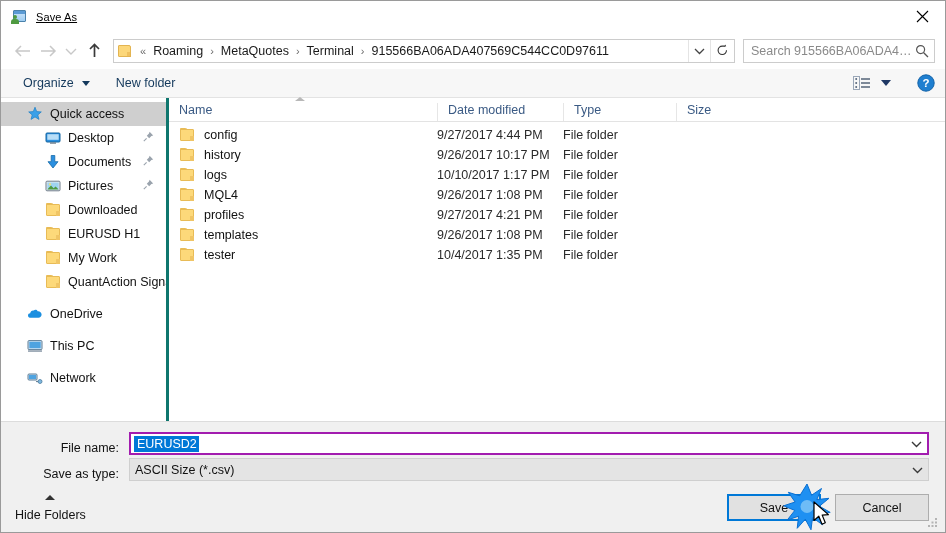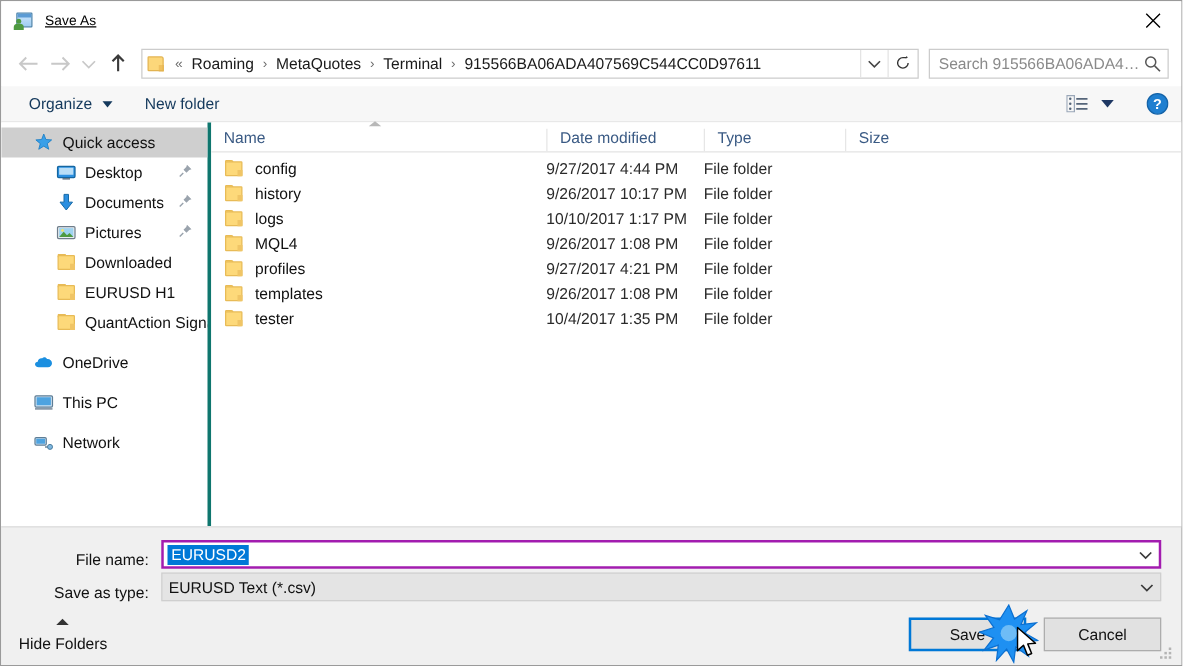--- a/index.html
+++ b/index.html
@@ -418,20 +418,28 @@
 
       <div class="nav-row level1">
         <span class="nav-ico ico-folder">
           <span class="t"></span>
             <span class="b"></span>
             <span class="c"></span>
         </span>
         <span class="label">EURUSD H1</span>
       </div>
 
+      <div class="nav-row level1">
+        <span class="nav-ico ico-folder">
+          <span class="t"></span>
+            <span class="b"></span>
+            <span class="c"></span>
+        </span>
+        <span class="label">My Work</span>
+      </div>
 
       <div class="nav-row level1">
         <span class="nav-ico ico-folder">
           <span class="t"></span>
             <span class="b"></span>
             <span class="c"></span>
         </span>
         <span class="label">QuantAction Signal</span>
       </div>
 
@@ -593,21 +601,21 @@
         <span class="chev">
           <svg width="11" height="8" viewBox="0 0 11 8">
             <path d="M1 2 L5.5 6.5 L10 2" stroke="#3a3a3a" stroke-width="1.4" fill="none"></path>
           </svg>
         </span>
       </div>
     </div>
     <div class="formrow">
       <div class="formlabel">Save as type:</div>
       <div class="field disabledbg">
-        <span class="val">EURUSD Text (*.csv)</span>
+        <span class="val">ASCII Size (*.csv)</span>
         <span class="spacer"></span>
         <span class="chev">
           <svg width="11" height="8" viewBox="0 0 11 8">
             <path d="M1 2 L5.5 6.5 L10 2" stroke="#3a3a3a" stroke-width="1.4" fill="none"></path>
           </svg>
         </span>
       </div>
     </div>
   </div>
 

